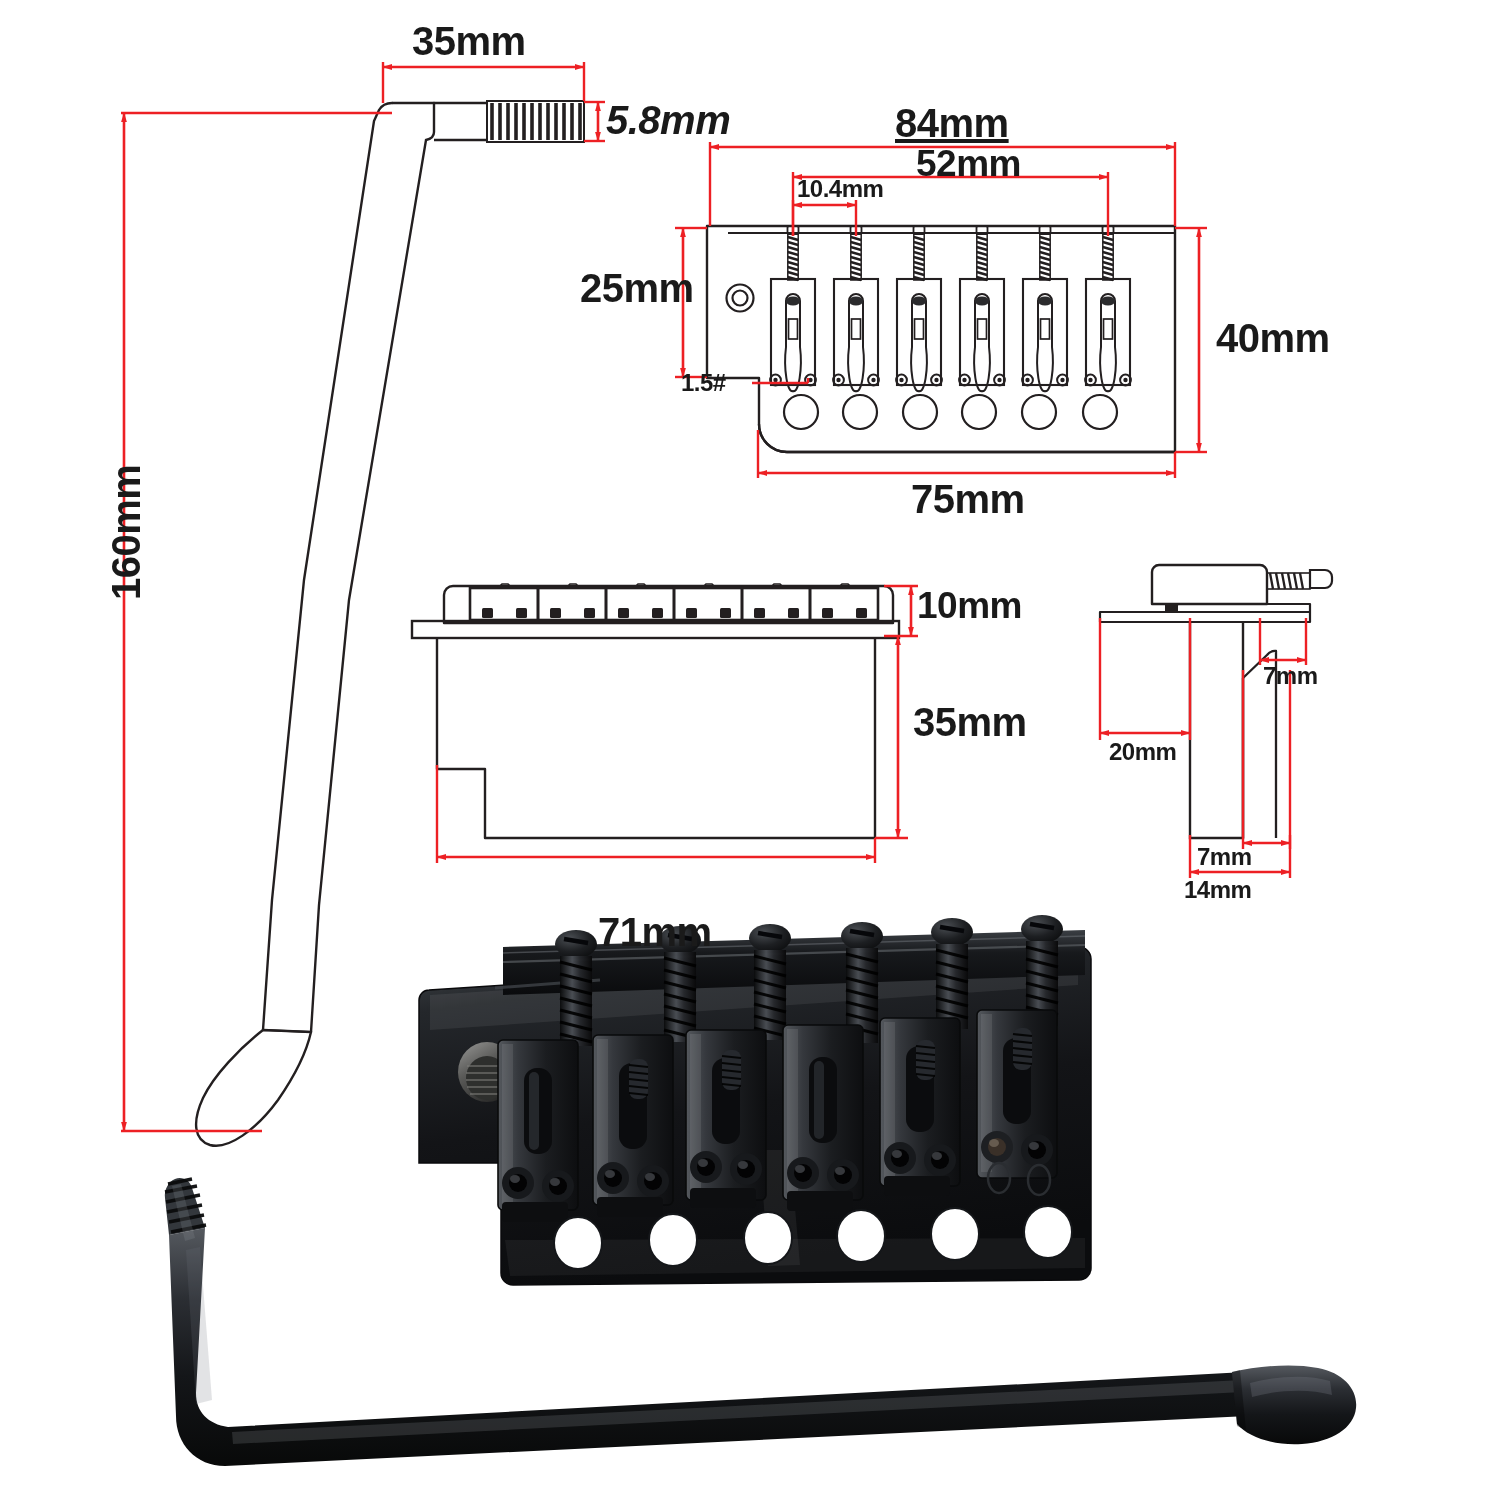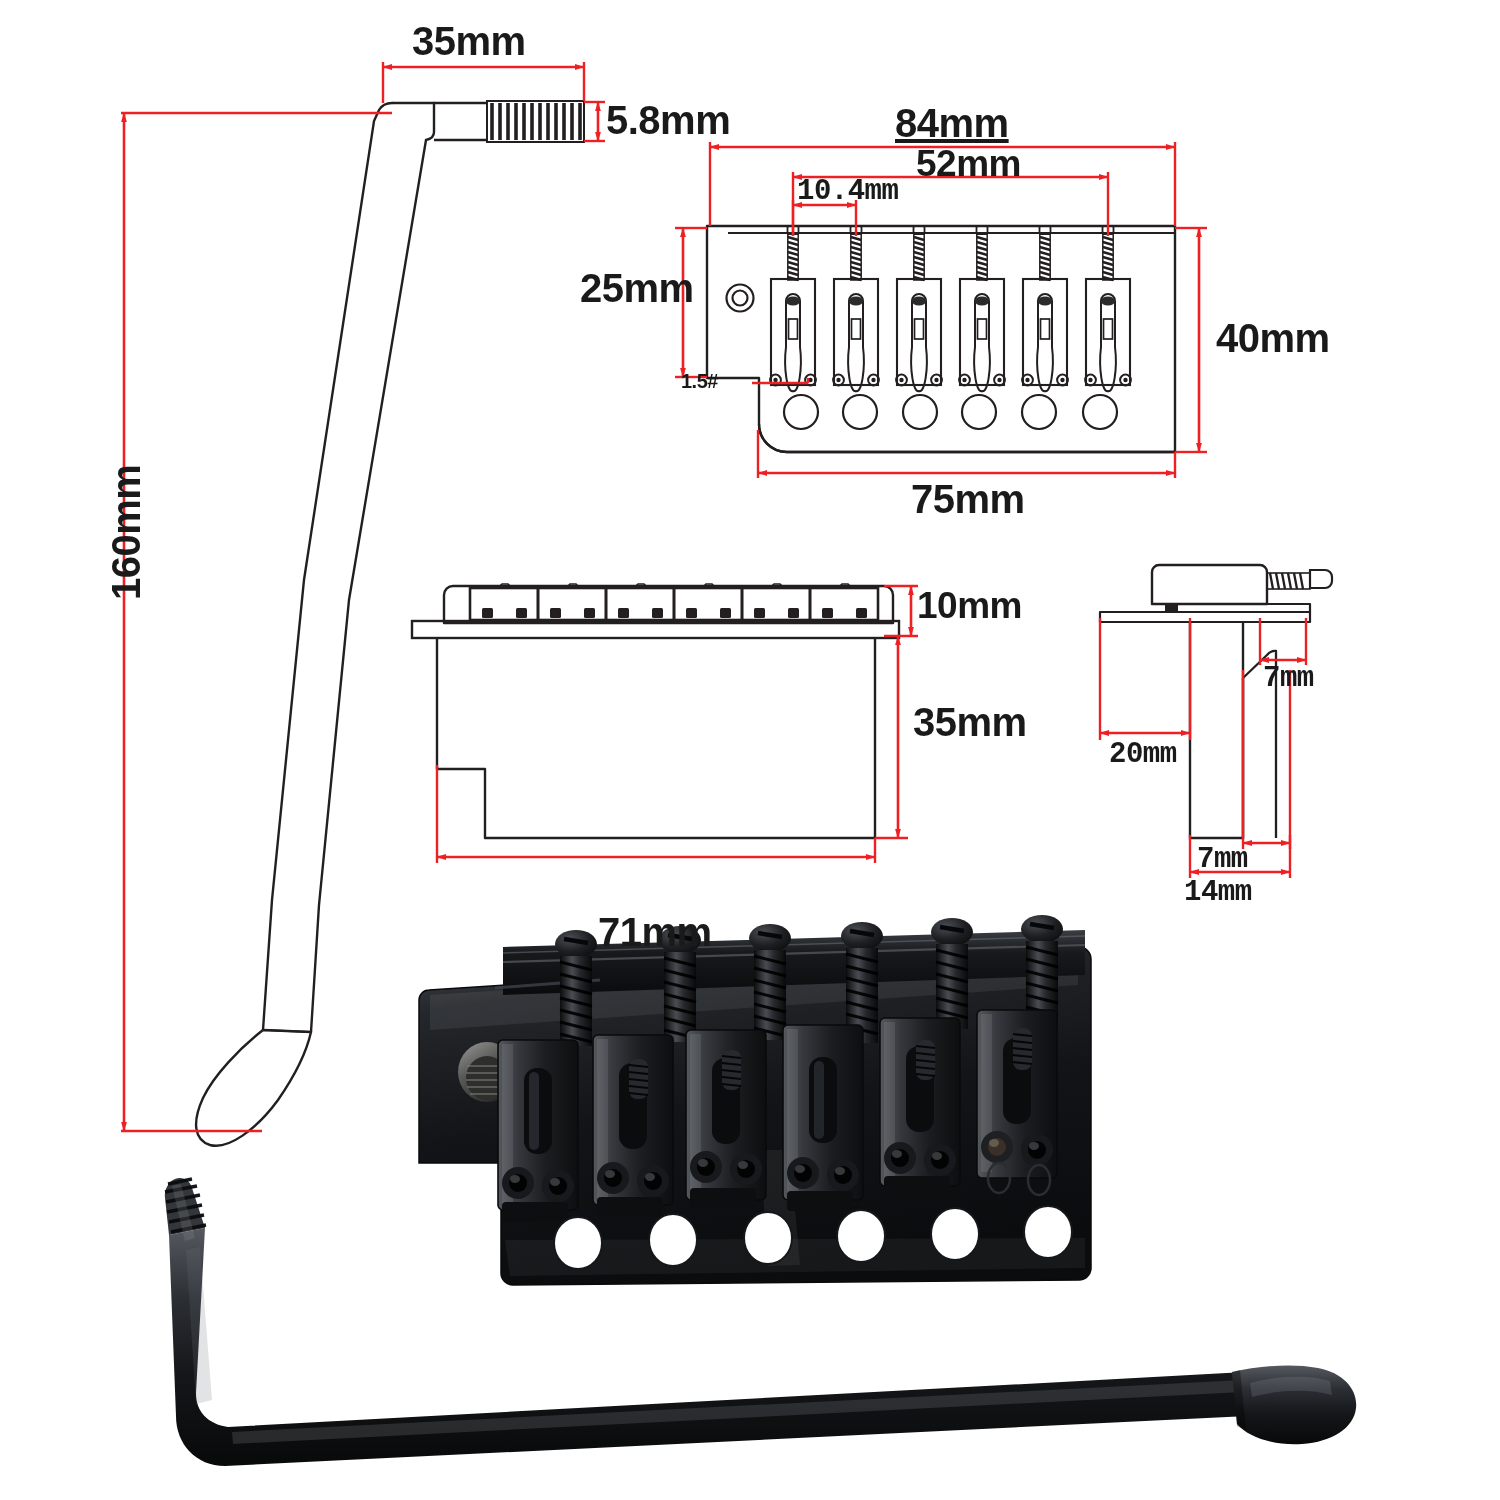--- a/index.html
+++ b/index.html
@@ -33,22 +33,22 @@
     white-space: nowrap;
     line-height: 1;
     letter-spacing: -0.5px;
   }
   .dimtext.vert {
     transform-origin: 0 0;
     transform: rotate(-90deg);
   }
   .t-xl { font-size: 40px; }
   .t-lg { font-size: 37px; }
-  .t-md { font-size: 29px; font-family: Liberation Mono, monospace; }
-  .t-sm { font-size: 20px; }
+  .t-md { font-size: 24px; }
+  .t-sm { font-size: 24px; }
 </style>
 </head>
 <body>
 
 <div id="stage">
 
   <svg class="layer" viewBox="0 0 1500 1500">
     <defs>
       <marker id="arrR" markerWidth="10" markerHeight="10" refX="9" refY="3.2" orient="auto" markerUnits="userSpaceOnUse">
         <path d="M0,0.3 L9.5,3.2 L0,6.1 Z" fill="#ED2024"></path>
@@ -670,21 +670,21 @@
                  C1274,1446 1248,1437 1237,1424 Z" fill="url(#armG)"></path>
         <path d="M1250,1383 C1276,1376 1308,1374 1330,1381 L1332,1395
                  C1308,1388 1277,1390 1252,1397 Z" fill="#7d838b" opacity="0.28"></path>
         <path d="M1232,1372 L1240,1370 L1246,1430 L1237,1426 Z" fill="#000" opacity="0.35"></path>
       </g>
     </g>
   </svg>
 
   <div class="dimtext t-xl vert" style="left:106px; top:600px;">160mm</div>
   <div class="dimtext t-xl" style="left:412px; top:21px;">35mm</div>
-  <div class="dimtext t-xl" style="left:606px; top:100px;">5.8mm</div>
+  <div class="dimtext t-xl" style="left:606px; top:100px;font-style:italic;">5.8mm</div>
 
   <div class="dimtext t-xl" style="left:895px; top:103px;text-decoration:underline;">84mm</div>
   <div class="dimtext t-lg" style="left:916px; top:145px;">52mm</div>
   <div class="dimtext t-md" style="left:797px; top:177px;">10.4mm</div>
   <div class="dimtext t-xl" style="left:580px; top:268px;">25mm</div>
   <div class="dimtext t-xl" style="left:1216px; top:303px;margin-top:15px;">40mm</div>
   <div class="dimtext t-xl" style="left:911px; top:479px;">75mm</div>
   <div class="dimtext t-sm" style="left:681px; top:371px;">1.5#</div>
 
   <div class="dimtext t-lg" style="left:917px; top:587px;text-align:center;">10mm</div>

